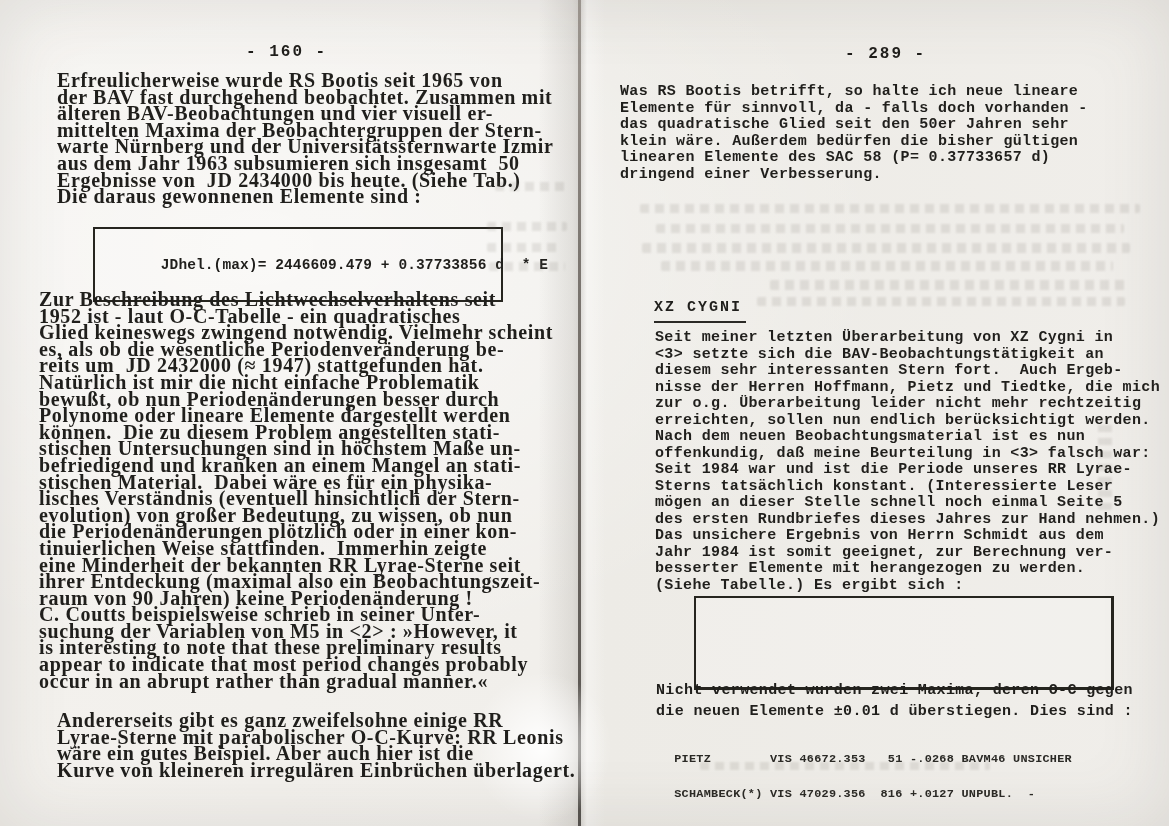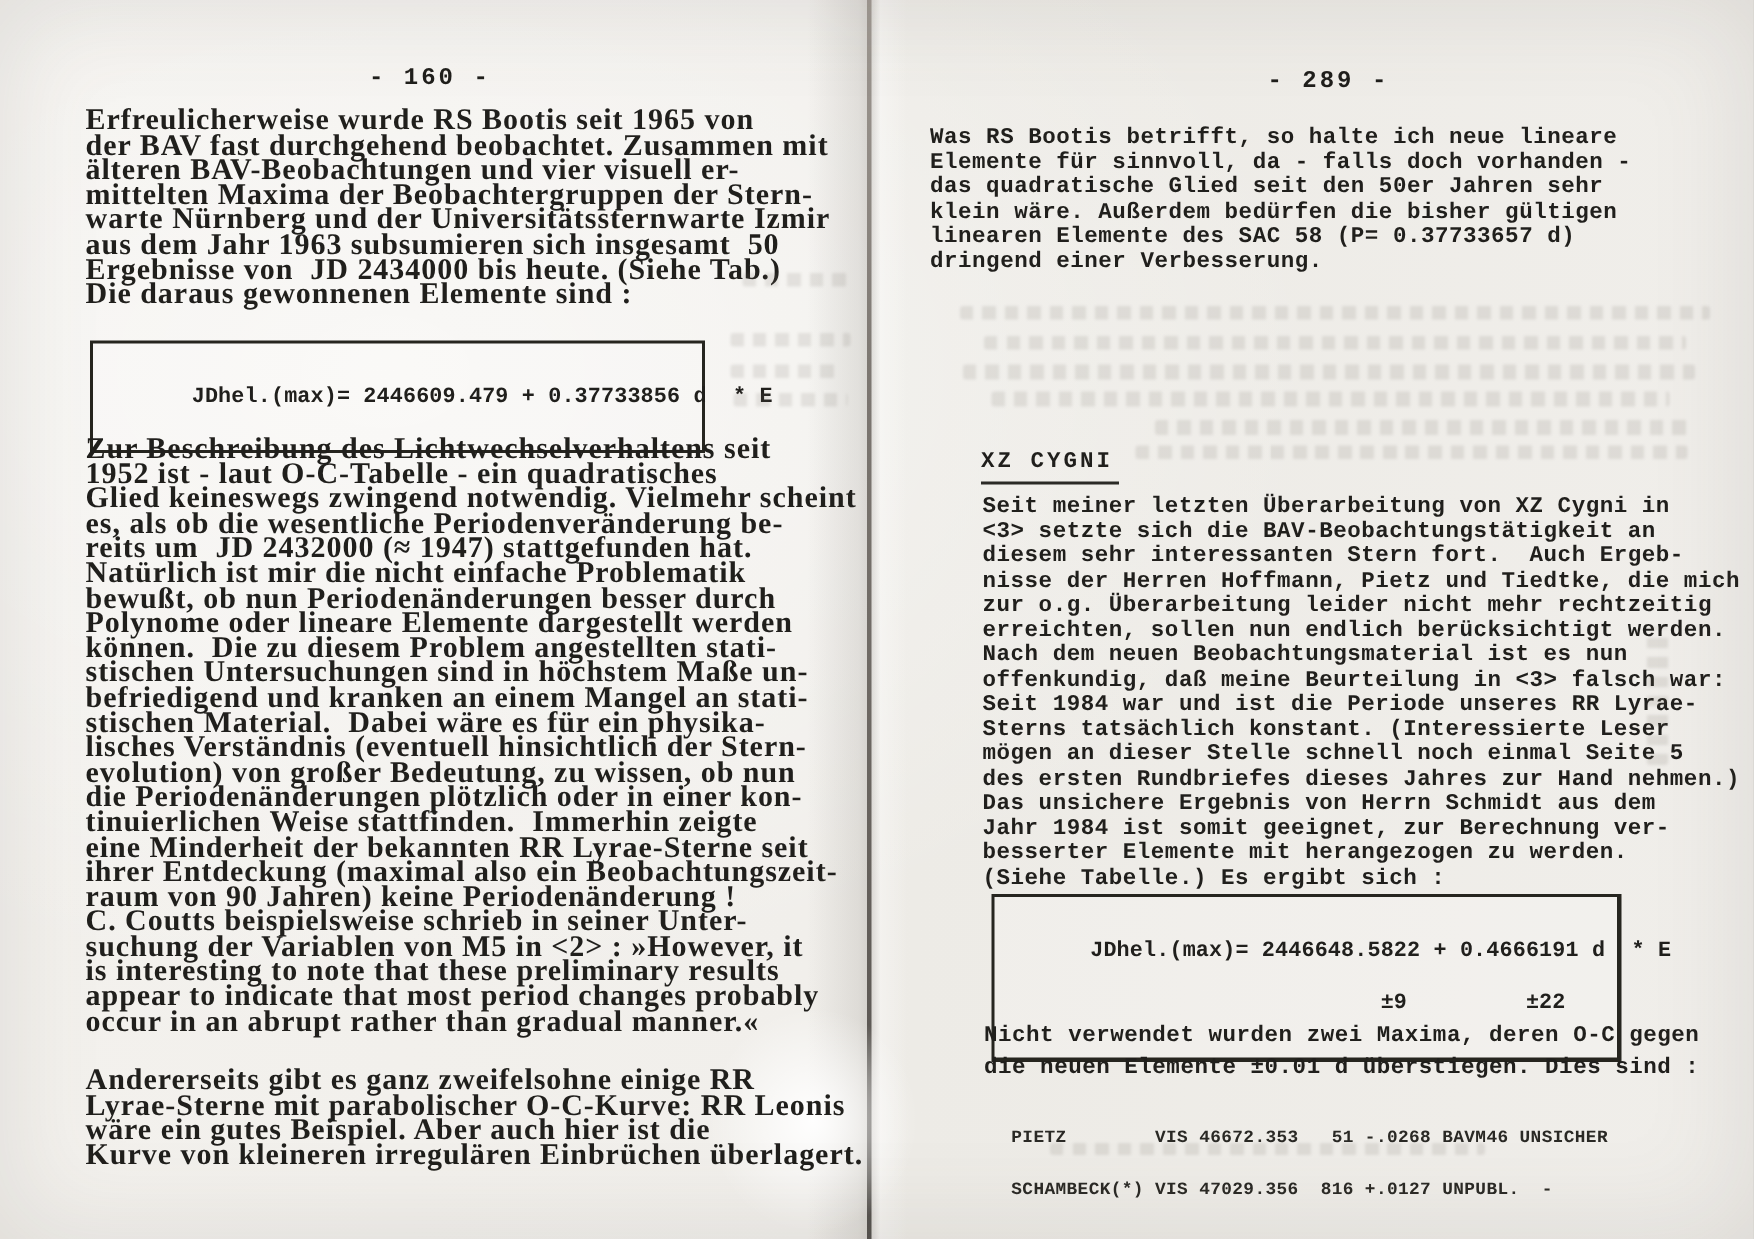--- a/index.html
+++ b/index.html
@@ -22,21 +22,21 @@
   .t16 { font-size: 20px; line-height: 16.6px; letter-spacing: 0.65px; font-family: Liberation Serif, serif; }
   .t15 { font-size: 15px; line-height: 16.5px; letter-spacing: 0.35px; }
   .gap { line-height: 20.5px; }
   .pagenum { position: absolute; font-weight: 700; font-size: 16px; letter-spacing: 2px; white-space: pre; }
   .heading {
     position: absolute; font-weight: 700; font-size: 15px; letter-spacing: 2px;
     border-bottom: 2px solid #2b2a26; padding: 0 4px 5px 0; white-space: pre; margin-top: 19px;
   }
   .fbox {
     position: absolute; border: 2px solid #26251f; font-weight: 700;
-    white-space: pre; background: rgba(255,255,255,0.18);
+    white-space: pre; background: rgba(255,255,255,0.18); margin-left: 33px;
   }
   .fbox1 { left: 60px; top: 227px; width: 393px; padding: 12px 0 11px 13px; font-size: 14.5px; letter-spacing: 0.1px; }
   .fbox2 { left: 661px; top: 596px; width: 404px; padding: 10px 0 9px 11px; font-size: 14.5px;
            line-height: 17.5px; letter-spacing: 0.1px; border-right-width: 3px; border-bottom-width: 3px; }
   .smalltable {
     position: absolute; left: 630px; top: 732px;
     font-size: 11.5px; line-height: 17.5px; font-weight: 700;
     white-space: pre; letter-spacing: 0.25px; color: #2a2925;
     transform: scaleX(1.03); transform-origin: left top;
   }
@@ -81,21 +81,21 @@
 mittelten Maxima der Beobachtergruppen der Stern-
 warte Nürnberg und der Universitätssternwarte Izmir
 aus dem Jahr 1963 subsumieren sich insgesamt  50
 Ergebnisse von  JD 2434000 bis heute. (Siehe Tab.)
 Die daraus gewonnenen Elemente sind :</div>
 
     <div class="fbox fbox1">
       <span>JDhel.(max)= 2446609.479 + 0.37733856 d  * E</span>
     </div>
 
-    <div class="tblock t16" style="left:57px; top:291px">Zur Beschreibung des Lichtwechselverhaltens seit
+    <div class="tblock t16" style="left:39px; top:291px">Zur Beschreibung des Lichtwechselverhaltens seit
 1952 ist - laut O-C-Tabelle - ein quadratisches
 Glied keineswegs zwingend notwendig. Vielmehr scheint
 es, als ob die wesentliche Periodenveränderung be-
 reits um  JD 2432000 (≈ 1947) stattgefunden hat.
 Natürlich ist mir die nicht einfache Problematik
 bewußt, ob nun Periodenänderungen besser durch
 Polynome oder lineare Elemente dargestellt werden
 können.  Die zu diesem Problem angestellten stati-
 stischen Untersuchungen sind in höchstem Maße un-
 befriedigend und kranken an einem Mangel an stati-
@@ -142,22 +142,21 @@
 Seit 1984 war und ist die Periode unseres RR Lyrae-
 Sterns tatsächlich konstant. (Interessierte Leser
 mögen an dieser Stelle schnell noch einmal Seite 5
 des ersten Rundbriefes dieses Jahres zur Hand nehmen.)
 Das unsichere Ergebnis von Herrn Schmidt aus dem
 Jahr 1984 ist somit geeignet, zur Berechnung ver-
 besserter Elemente mit herangezogen zu werden.
 (Siehe Tabelle.) Es ergibt sich :</div>
 
     <div class="fbox fbox2">
-      <span class="tline">JDhel.(max)= 2446648.5822 + 0.4666191 d  * E</span><br>
-      <span class="tline">                      ±9         ±22</span>
+      <br>
     </div>
 
     <div class="tblock t15 gap" style="left:656px; top:681px">Nicht verwendet wurden zwei Maxima, deren O-C gegen
 die neuen Elemente ±0.01 d überstiegen. Dies sind :</div>
 
     <div class="smalltable">
       <span>PIETZ        VIS 46672.353   51 -.0268 BAVM46 UNSICHER</span><br>
       <span>SCHAMBECK(*) VIS 47029.356  816 +.0127 UNPUBL.  -</span>
     </div>
   </section>

